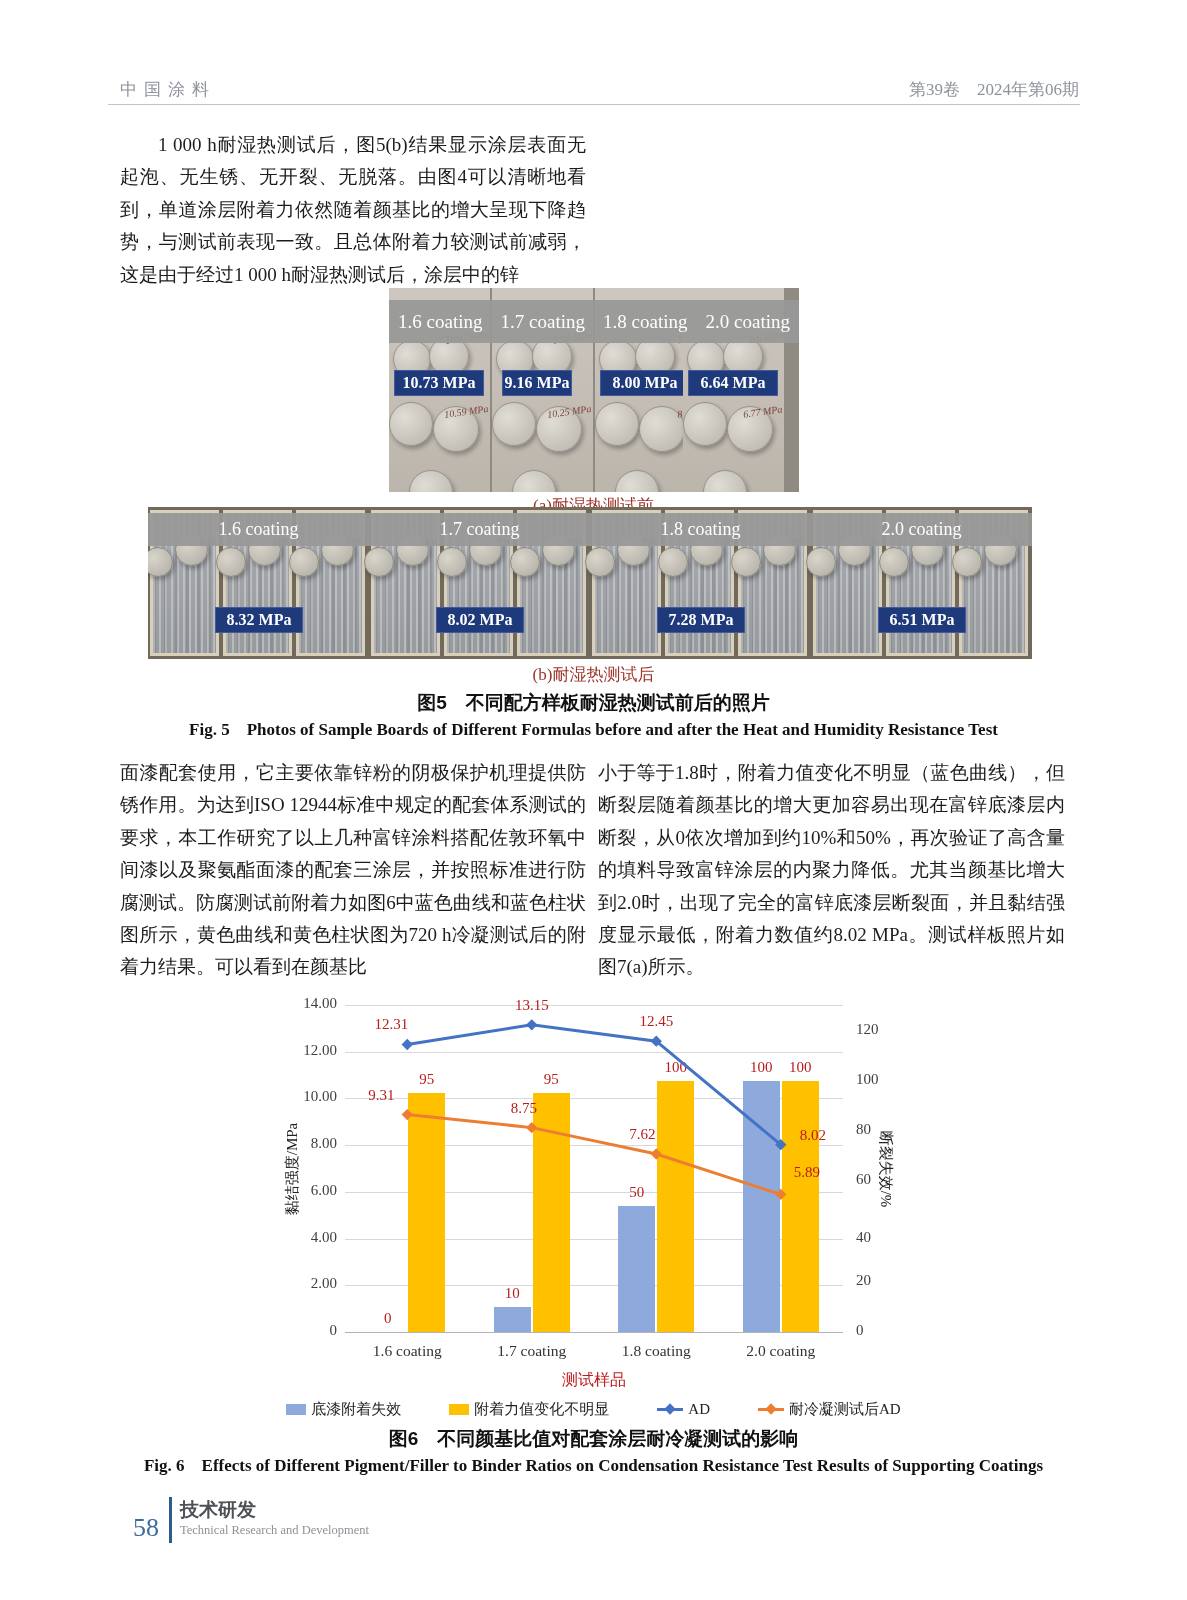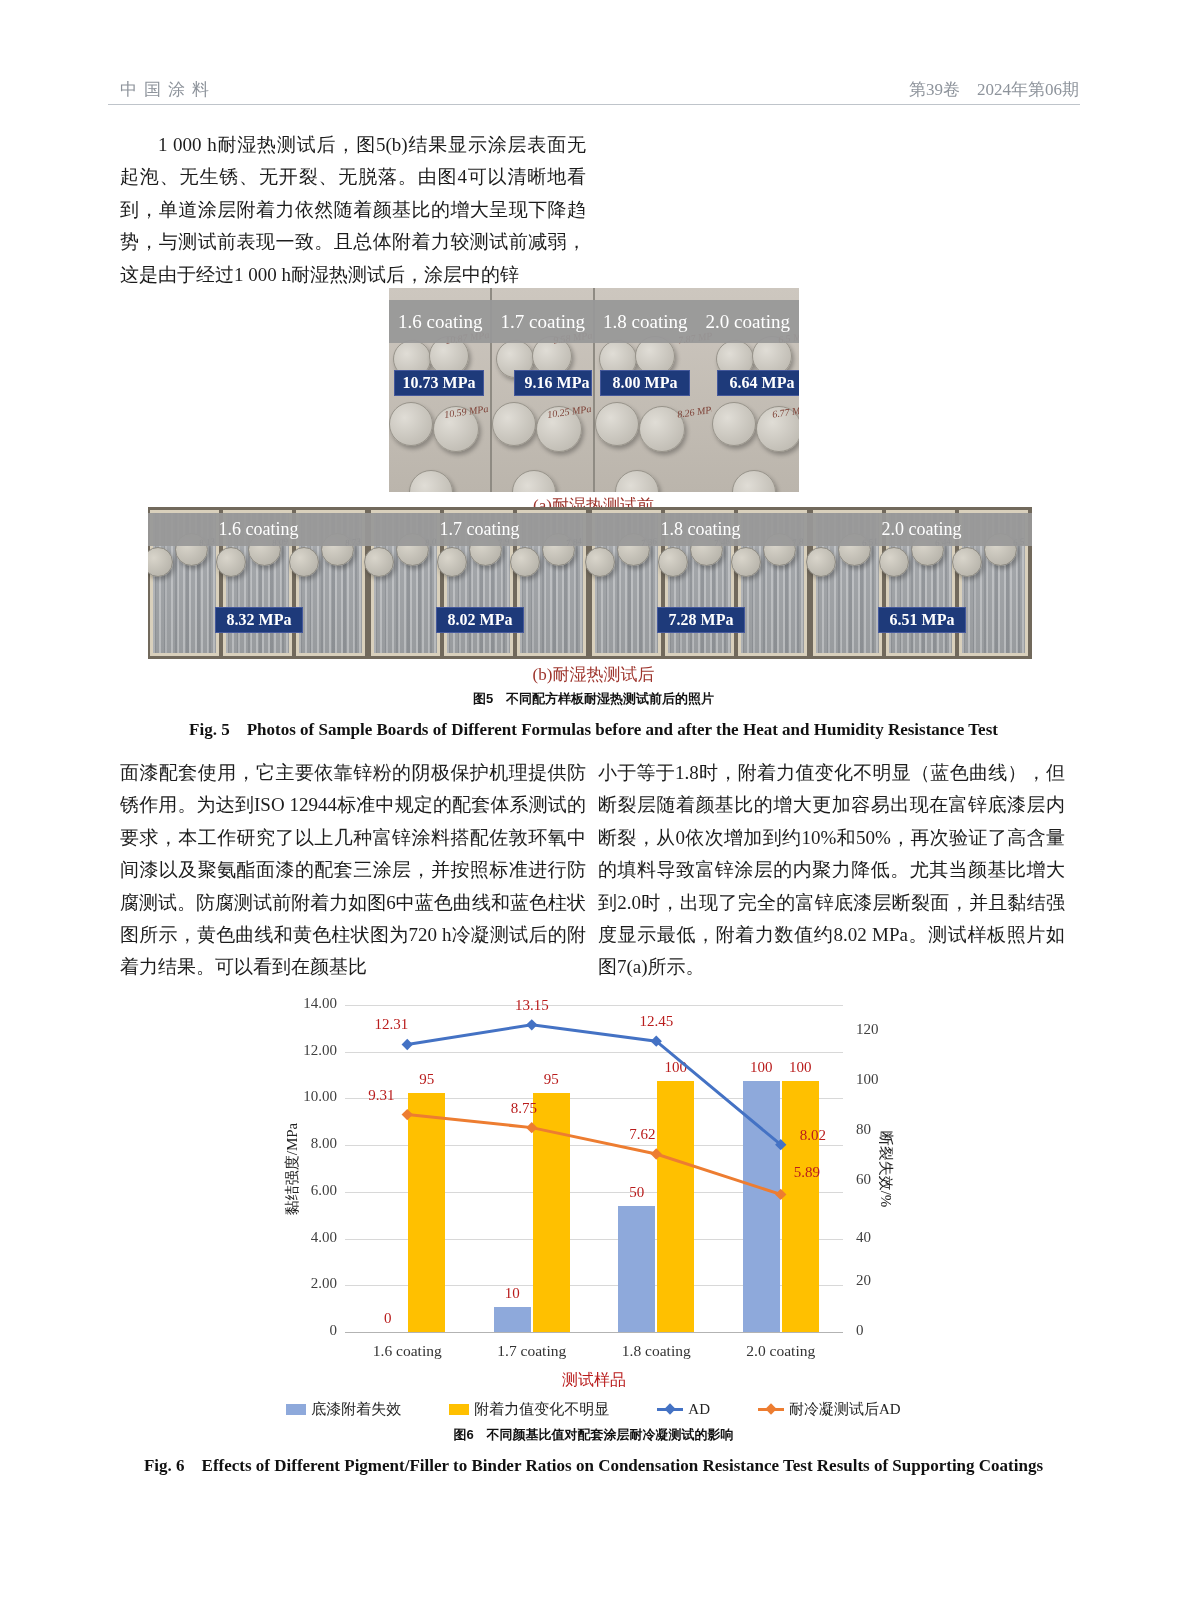--- a/index.html
+++ b/index.html
@@ -31,21 +31,21 @@
   .dolly{position:absolute;border-radius:50%;border:1px solid #98948b;
      background:radial-gradient(circle at 35% 35%,#e0ddd6,#b7b3aa);box-shadow:2px 3px 4px rgba(0,0,0,.28);}
   .dolly-b{border:1px solid #8d8a82;background:radial-gradient(circle at 35% 35%,#d9d5cb,#aeaba2);}
   .badge{position:absolute;background:#1e3a7a;color:#ffffff;font-size:16px;font-weight:600;
      text-align:center;line-height:26px;height:26px;box-shadow:inset 0 0 0 1px #44589b;}
   .scribble{position:absolute;font-size:10px;font-style:italic;transform:rotate(-8deg);white-space:nowrap;}
   .scr-a{color:#7e4237;}
   .scr-b{color:#2c3243;font-size:9px;}
   
   .cap-red{width:100%;text-align:center;font-size:17px;color:#9d332b;}
-  .cap-cn{width:100%;text-align:center;font-size:13px;font-weight:bold;
+  .cap-cn{width:100%;text-align:center;font-size:19px;font-weight:bold;
           font-family:"Liberation Sans","DejaVu Sans",sans-serif;color:#111;}
   .cap-en{width:100%;text-align:center;font-size:17px;font-weight:bold;color:#111;}
   
   .chart{font-size:15px;color:#3f3f3f;}
   .gridline{position:absolute;height:1px;background:#d8d8d8;}
   .axisline{position:absolute;height:1px;background:#b3b3b3;}
   .tickL{position:absolute;width:54px;text-align:right;}
   .tickR{position:absolute;width:40px;text-align:left;}
   .bar{position:absolute;}
   .dlabel{position:absolute;text-align:center;color:#b91c1c;}
@@ -88,37 +88,37 @@
         <div class="badge" style="left: 5px; top: 82px; width: 90px;">10.73 MPa</div>
         <div class="dolly" style="left: 0px; top: 114px; width: 42px; height: 42px;"></div>
         <div class="dolly" style="left: 44px; top: 118px; width: 44px; height: 44px;"></div>
         <div class="scribble scr-a" style="right: 2px; top: 118px;">10.59 MPa</div>
         <div class="dolly" style="left: 20px; top: 182px; width: 42px; height: 42px;"></div>
       </div>
       <div class="pa-panel" style="left: 103px; width: 101px;">
         <div class="dolly" style="left: 4px; top: 52px; width: 36px; height: 36px;"></div>
         <div class="dolly" style="left: 40px; top: 48px; width: 38px; height: 38px;"></div>
         <div class="scribble scr-a" style="right: 1px; top: 44px;">9.58 MPa</div>
-        <div class="badge" style="left: 22px; top: 82px; width: 70px; padding-left: 8px;">9.16 MPa</div>
+        <div class="badge" style="left: 10px; top: 82px; width: 70px;">9.16 MPa</div>
         <div class="dolly" style="left: 0px; top: 114px; width: 42px; height: 42px;"></div>
         <div class="dolly" style="left: 44px; top: 118px; width: 44px; height: 44px;"></div>
         <div class="scribble scr-a" style="right: 2px; top: 118px;">10.25 MPa</div>
         <div class="dolly" style="left: 20px; top: 182px; width: 42px; height: 42px;"></div>
       </div>
       <div class="pa-panel" style="left: 206px; width: 123px;">
         <div class="dolly" style="left: 4px; top: 52px; width: 36px; height: 36px;"></div>
         <div class="dolly" style="left: 40px; top: 48px; width: 38px; height: 38px;"></div>
         <div class="scribble scr-a" style="right: 1px; top: 44px;">7.87 MPa</div>
         <div class="badge" style="left: 5px; top: 82px; width: 90px;">8.00 MPa</div>
         <div class="dolly" style="left: 0px; top: 114px; width: 42px; height: 42px;"></div>
         <div class="dolly" style="left: 44px; top: 118px; width: 44px; height: 44px;"></div>
         <div class="scribble scr-a" style="right: 2px; top: 118px;">8.26 MPa</div>
         <div class="dolly" style="left: 20px; top: 182px; width: 42px; height: 42px;"></div>
       </div>
-      <div class="pa-panel" style="left: 323px; width: 101px;">
+      <div class="pa-panel" style="left: 294px; width: 101px;">
         <div class="dolly" style="left: 4px; top: 52px; width: 36px; height: 36px;"></div>
         <div class="dolly" style="left: 40px; top: 48px; width: 38px; height: 38px;"></div>
         <div class="scribble scr-a" style="right: 1px; top: 44px;">6.5 MPa</div>
         <div class="badge" style="left: 5px; top: 82px; width: 90px;">6.64 MPa</div>
         <div class="dolly" style="left: 0px; top: 114px; width: 42px; height: 42px;"></div>
         <div class="dolly" style="left: 44px; top: 118px; width: 44px; height: 44px;"></div>
         <div class="scribble scr-a" style="right: 2px; top: 118px;">6.77 MPa</div>
         <div class="dolly" style="left: 20px; top: 182px; width: 42px; height: 42px;"></div>
       </div>
       <div class="banner" style="position: absolute; left: 0px; top: 12px; width: 410px; height: 43px;">
@@ -308,14 +308,22 @@
         <div class="leg-line" style="background: rgb(237, 125, 49);">
           <div style="background: rgb(237, 125, 49); position: absolute; left: 9px; top: -3px; width: 8px; height: 8px; transform: rotate(45deg);"></div>
         </div>
         <div>耐冷凝测试后AD</div>
       </div>
     </div>
 
   <div class="abs cap-cn" style="top:1426px;">图6　不同颜基比值对配套涂层耐冷凝测试的影响</div>
   <div class="abs cap-en" style="top:1454px;">Fig. 6　Effects of Different Pigment/Filler to Binder Ratios on Condensation Resistance Test Results of Supporting Coatings</div>
 
+  <div class="abs footer" style="left:133px;top:1497px;height:46px;">
+    <div class="f-page">58</div>
+    <div class="f-bar"></div>
+    <div>
+      <div class="f-cn">技术研发</div>
+      <div class="f-en">Technical Research and Development</div>
+    </div>
+  </div>
 
 </div>
 
 </body></html>

